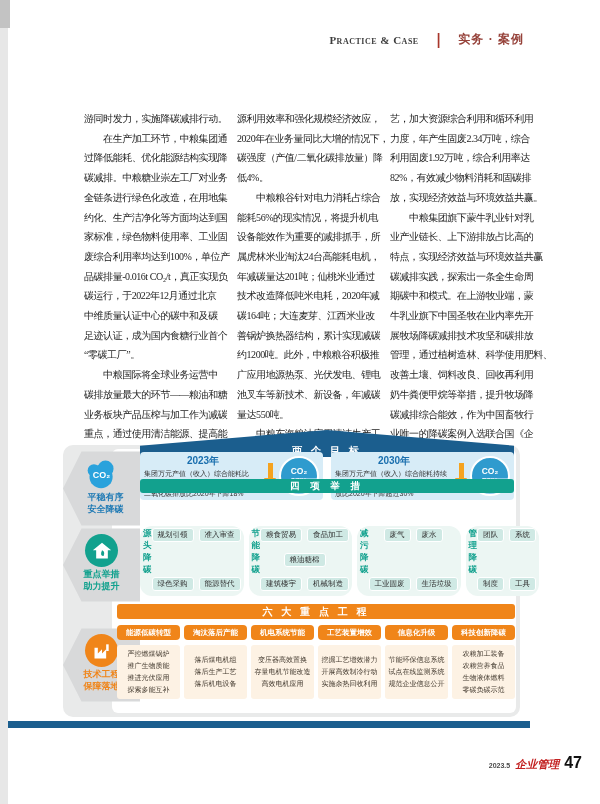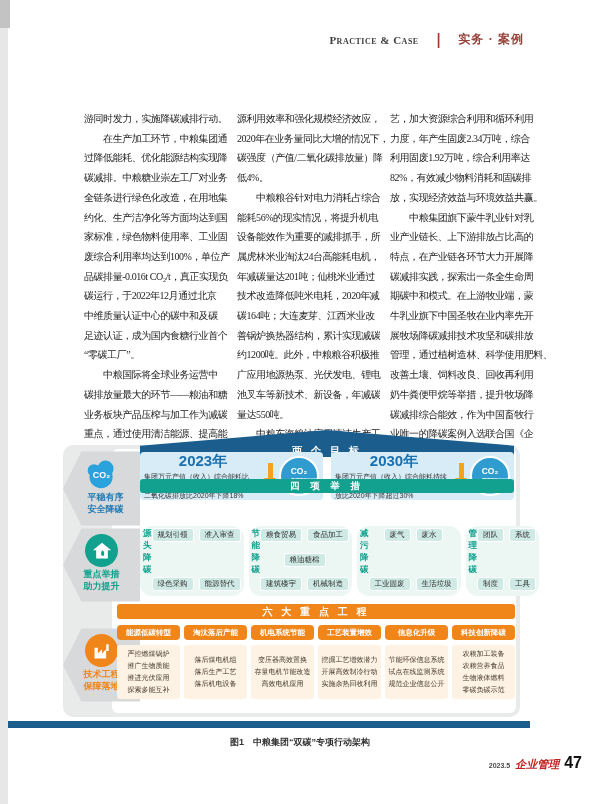--- a/index.html
+++ b/index.html
@@ -46,21 +46,21 @@
 
   
   .roof{position:absolute;left:140px;top:430px;width:374px;height:27px;background:#1b5e8e;
     clip-path:polygon(0 100%,0 58%,50% 0,100% 58%,100% 100%);
     color:#fff;font-size:10px;font-weight:bold;text-align:center;letter-spacing:3px;
     padding-top:0;line-height:41px;}
   .goals-row{position:absolute;left:140px;top:452px;width:374px;display:flex;gap:8px;}
   .goal{flex:1;height:48px;background:#d7ecf7;border-radius:4px;display:flex;
     align-items:center;padding:2px 4px;box-sizing:border-box;}
   .goal-main{flex:1;min-width:0;}
-  .goal-year{text-align:center;font-size:15px;font-weight:bold;color:#1a6fae;margin:1px 0 1px 0;}
+  .goal-year{text-align:center;font-size:10px;font-weight:bold;color:#1a6fae;margin:1px 0 1px 0;}
   .goal-desc{font-size:7px;line-height:9.8px;color:#333;}
   .goal-arrow{width:13px;height:28px;position:relative;margin:0 2px;flex:none;}
   .goal-arrow::before{content:"";position:absolute;left:4px;top:1px;width:5px;height:16px;background:#f5a31f;}
   .goal-arrow::after{content:"";position:absolute;left:0;top:16px;width:0;height:0;
     border-left:6.5px solid transparent;border-right:6.5px solid transparent;border-top:11px solid #f5a31f;}
   .pie{width:36px;height:36px;border-radius:50%;border:2px solid #fff;flex:none;
     background:linear-gradient(178deg,#2f9bce 56%,#8ccae9 56%);
     display:flex;flex-direction:column;align-items:center;justify-content:center;color:#fff;}
   .pie-gas{font-size:8.5px;font-weight:bold;line-height:10px;}
   .pie-pct{font-size:8px;line-height:10px;}
@@ -152,21 +152,21 @@
         <div class="t-line">　　中粮东海粮油应用清洁生产工</div>
       </div>
     <div class="t-col">
         <div class="t-line">艺，加大资源综合利用和循环利用</div>
         <div class="t-line">力度，年产生固废2.34万吨，综合</div>
         <div class="t-line">利用固废1.92万吨，综合利用率达</div>
         <div class="t-line">82%，有效减少物料消耗和固碳排</div>
         <div class="t-line">放，实现经济效益与环境效益共赢。</div>
         <div class="t-line">　　中粮集团旗下蒙牛乳业针对乳</div>
         <div class="t-line">业产业链长、上下游排放占比高的</div>
-        <div class="t-line">特点，在产业链各环节大力开展降</div>
+        <div class="t-line">特点，实现经济效益与环境效益共赢</div>
         <div class="t-line">碳减排实践，探索出一条全生命周</div>
         <div class="t-line">期碳中和模式。在上游牧业端，蒙</div>
         <div class="t-line">牛乳业旗下中国圣牧在业内率先开</div>
         <div class="t-line">展牧场降碳减排技术攻坚和碳排放</div>
         <div class="t-line">管理，通过植树造林、科学使用肥料、</div>
         <div class="t-line">改善土壤、饲料改良、回收再利用</div>
         <div class="t-line">奶牛粪便甲烷等举措，提升牧场降</div>
         <div class="t-line">碳减排综合能效，作为中国畜牧行</div>
         <div class="t-line">业唯一的降碳案例入选联合国《企</div>
       </div>
@@ -337,20 +337,19 @@
       </div>
     <div class="p-box">
         <div class="p-line">农粮加工装备</div>
         <div class="p-line">农粮营养食品</div>
         <div class="p-line">生物液体燃料</div>
         <div class="p-line">零碳负碳示范</div>
       </div>
   </div>
 
   <div class="blue-bar"></div>
-  <div class="caption">图1　中粮集团“双碳”专项行动架构</div>
 
   <div class="footer">
     <span class="issue">2023.5</span>
     <span class="journal">企业管理</span>
     <span class="pageno">47</span>
   </div>
 </div>
 
 </body></html>

